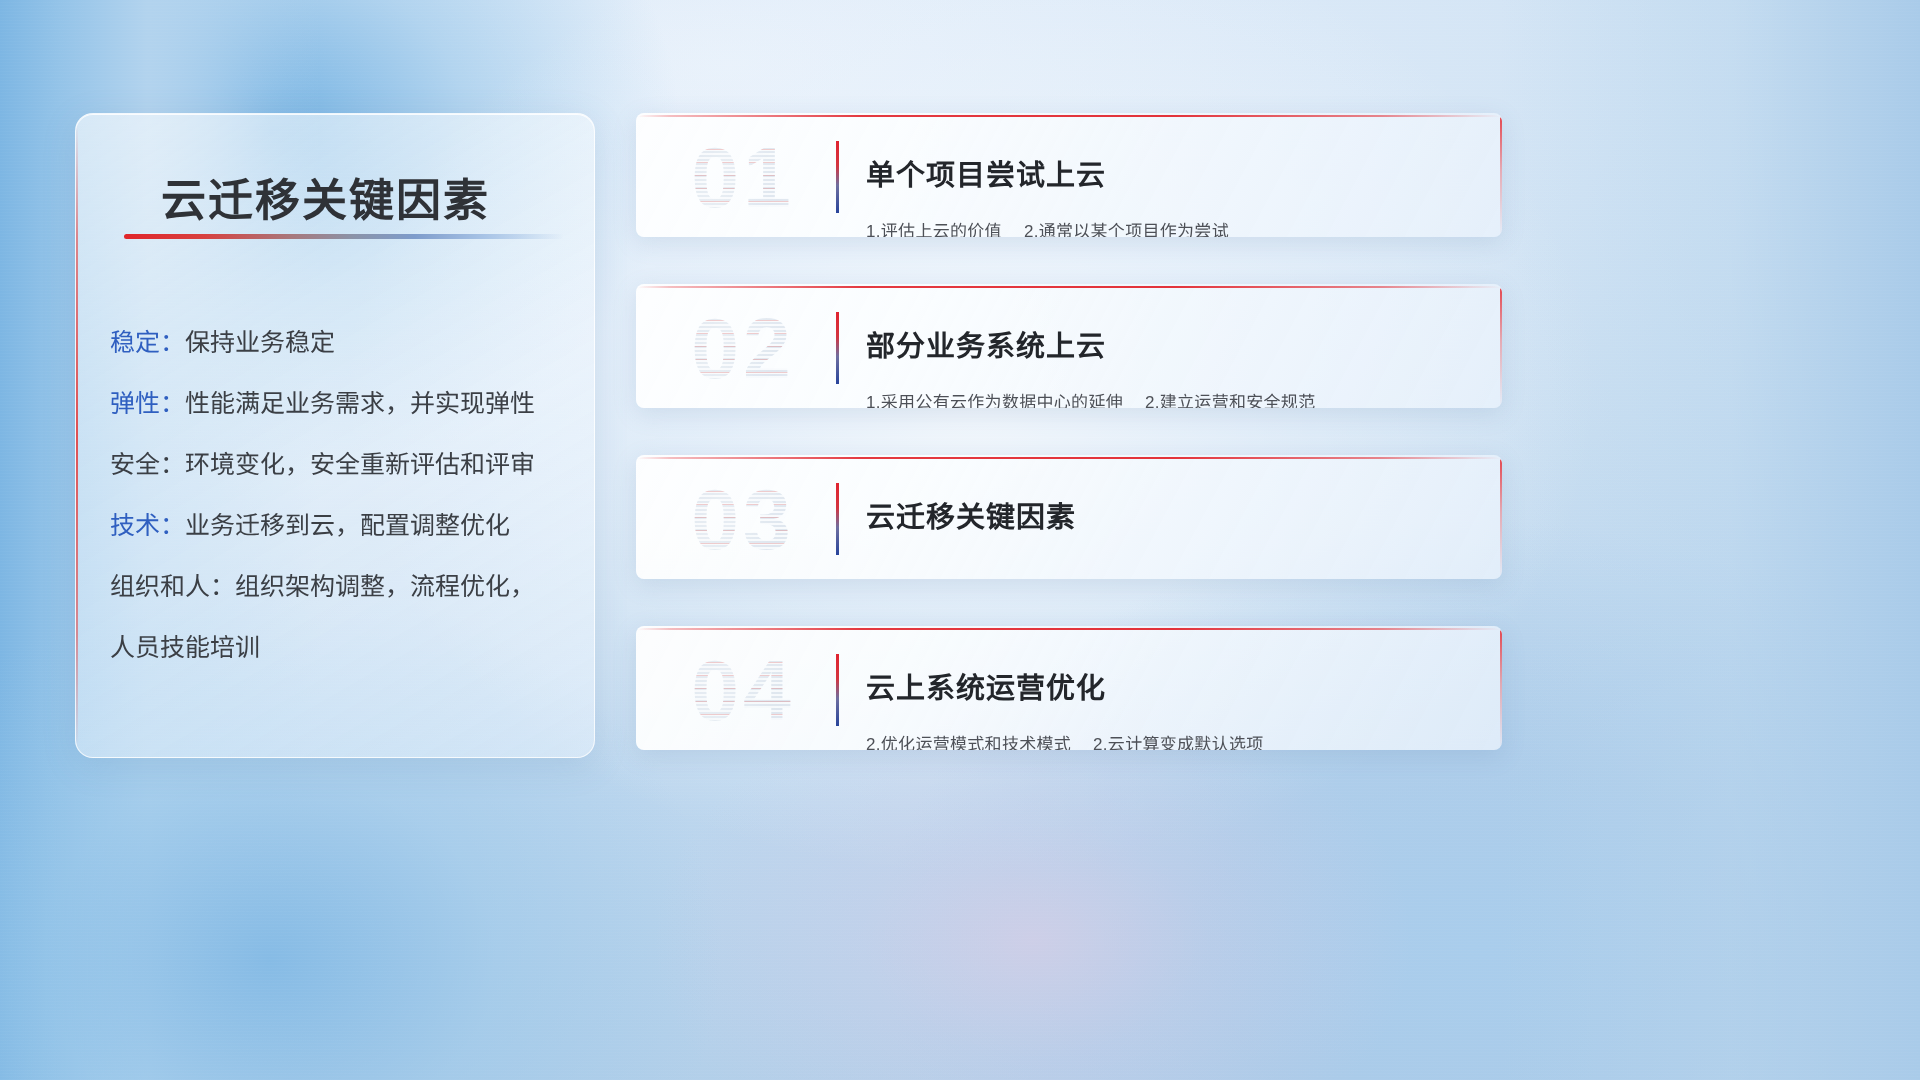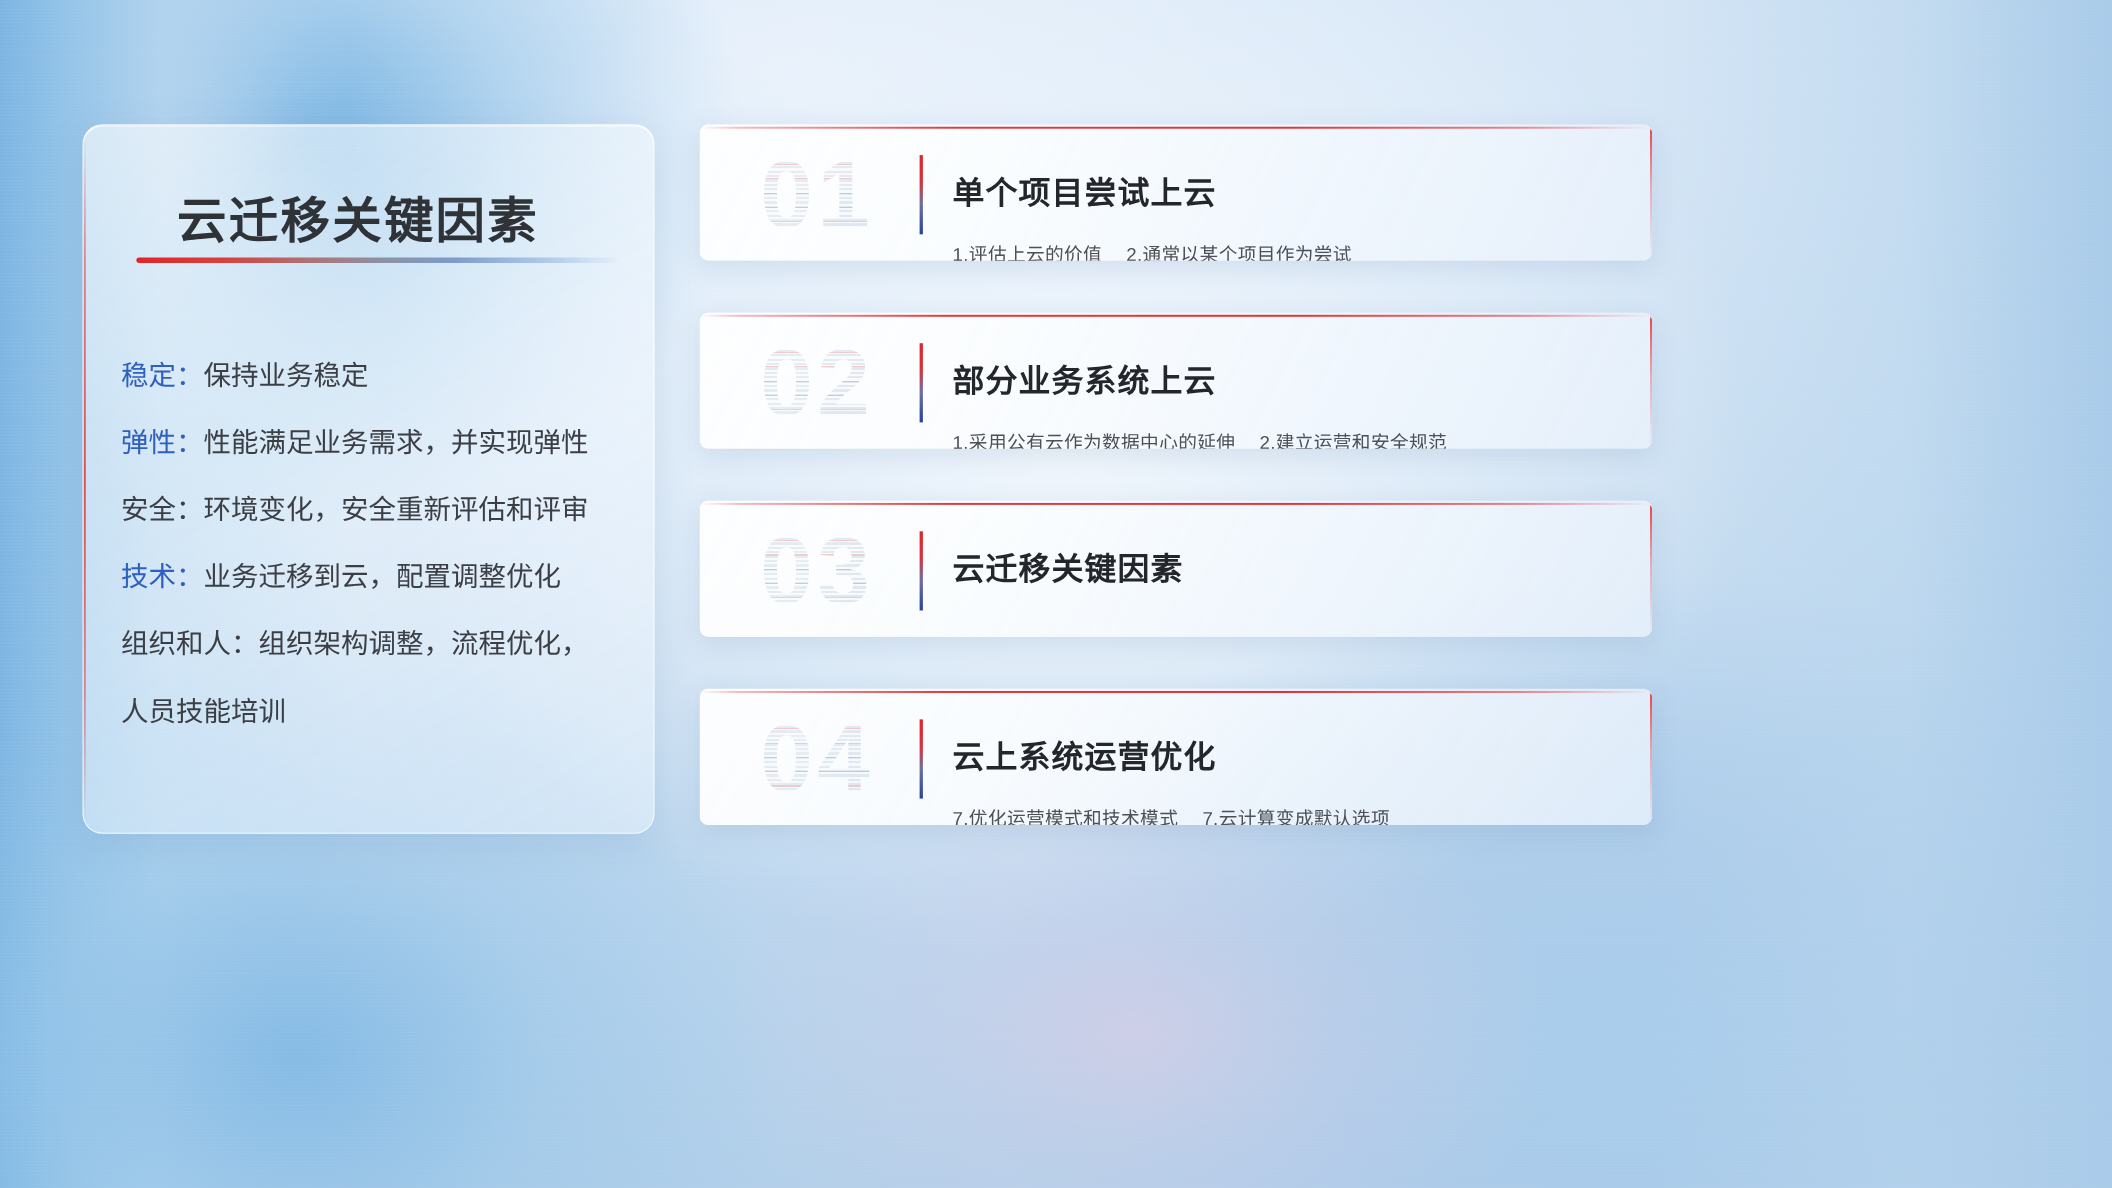--- a/index.html
+++ b/index.html
@@ -222,14 +222,14 @@
   <div class="step-num-ghost">03</div>
   <div class="step-bar"></div>
   <h2 class="step-title">云迁移关键因素</h2>
 </section>
 
 <section class="step step-4">
   <div class="step-num">04</div>
   <div class="step-num-ghost">04</div>
   <div class="step-bar"></div>
   <h2 class="step-title">云上系统运营优化</h2>
-  <p class="step-desc"><span>7.优化运营模式和技术模式</span><span class="gap"></span><span>7.云计算变成默认选项</span></p>
+  <p class="step-desc"><span>2.优化运营模式和技术模式</span><span class="gap"></span><span>2.云计算变成默认选项</span></p>
 </section>
 
 </body></html>

